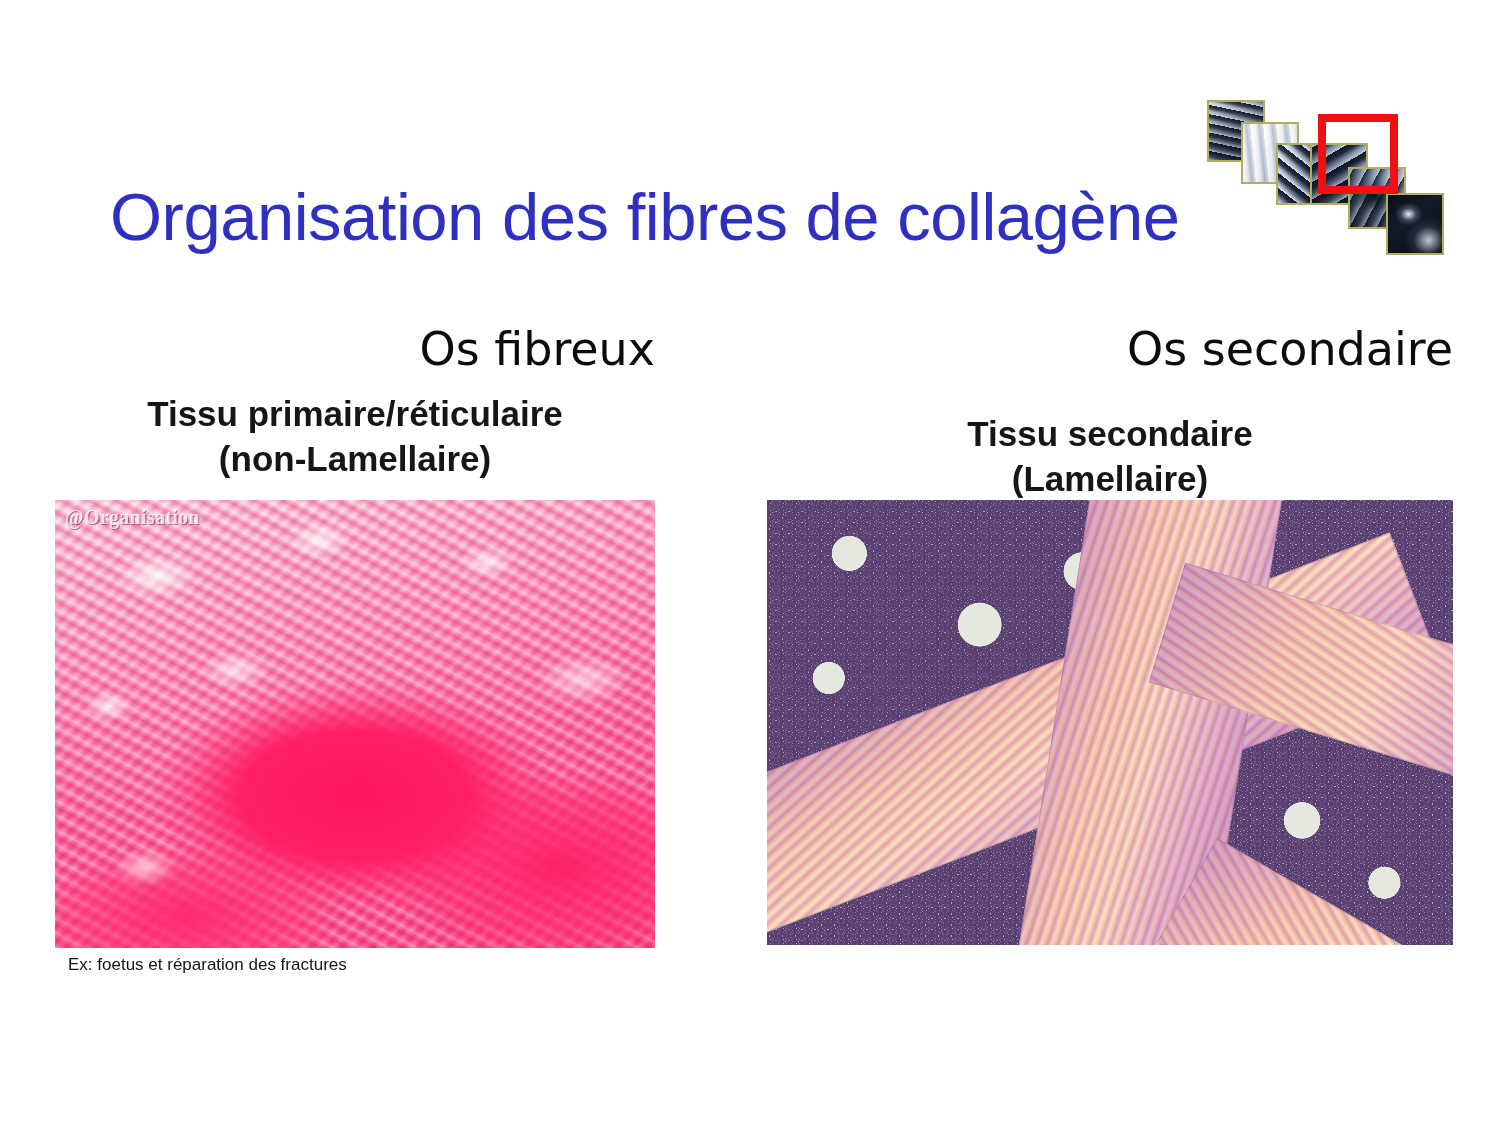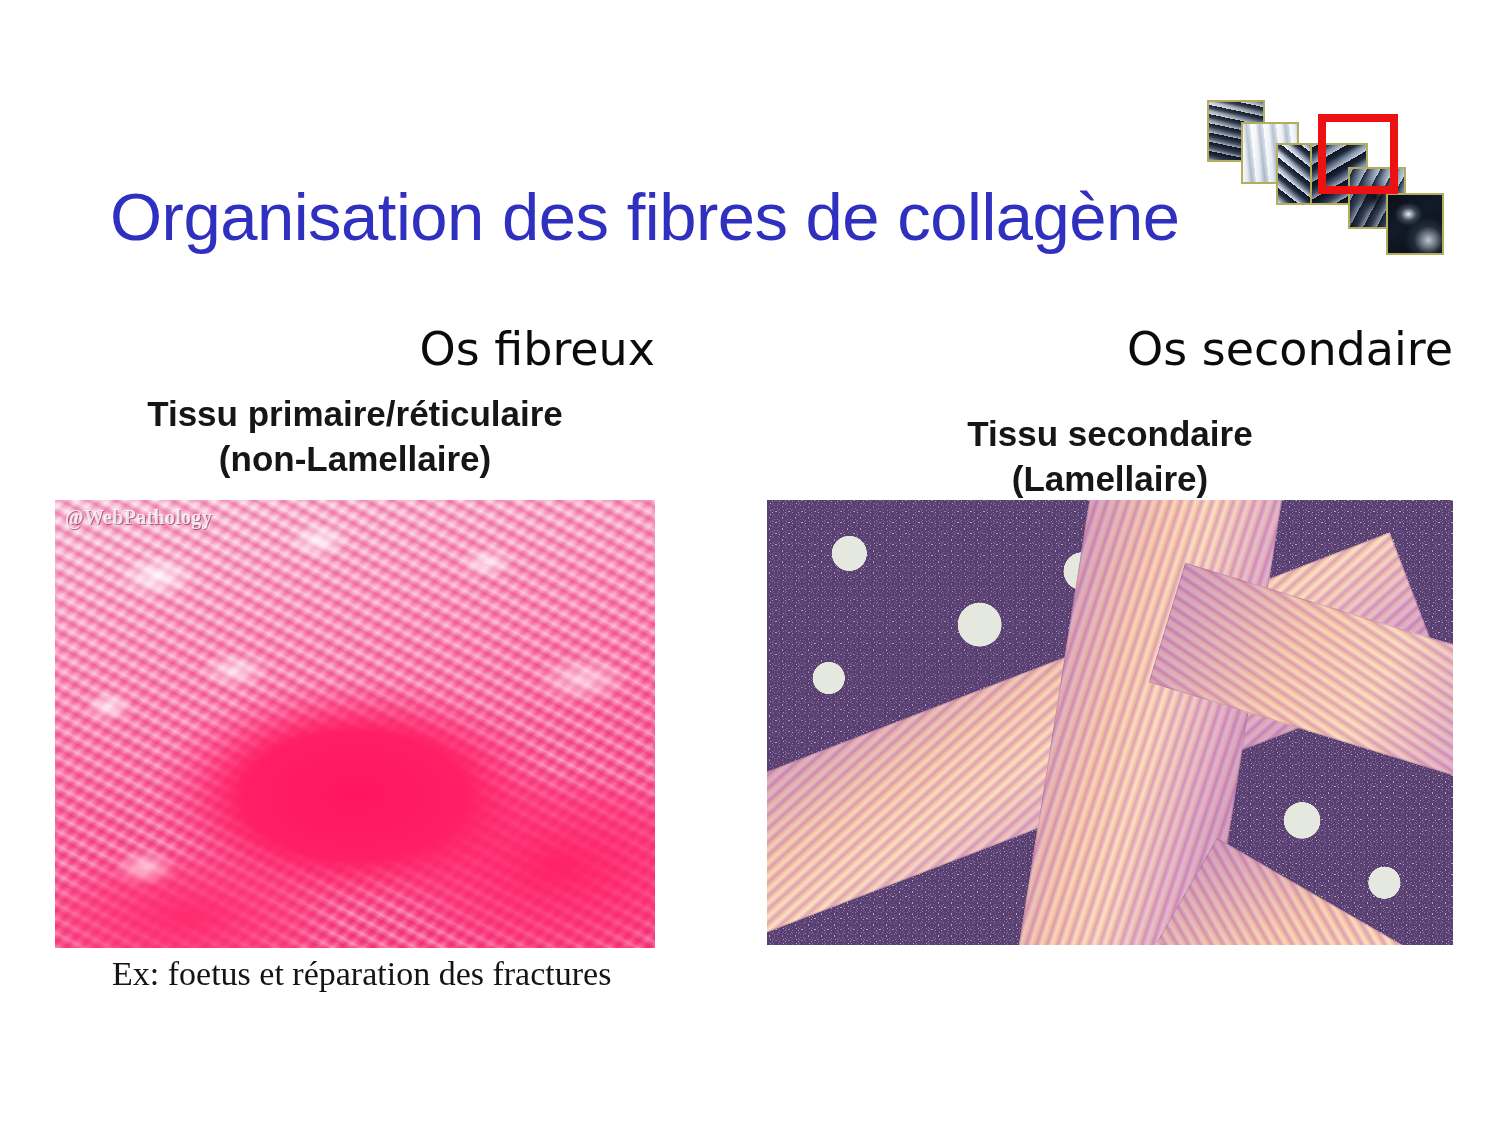--- a/index.html
+++ b/index.html
@@ -182,25 +182,24 @@
     position: absolute;
     background:
       repeating-linear-gradient(var(--ang, 0deg), rgba(255,255,255,.30) 0px, rgba(246,190,160,.55) 3px, rgba(196,124,176,.55) 6px, rgba(255,228,205,.45) 10px),
       linear-gradient(var(--gang, 90deg), #b775b8 0%, #f6c4a2 32%, #fbd9b8 52%, #d093c8 78%, #a868ad 100%);
     box-shadow: 0 0 0 1px rgba(120,80,130,.28) inset;
   }
 
   
   .caption {
     position: absolute;
-    font-family: Liberation Serif, serif;
-    font-size: 34px;
+    font-family: Liberation Sans, sans-serif;
+    font-size: 17px;
     color: #141414;
     white-space: nowrap;
-    margin-left: 44px;
   }
 
   
   .footer {
     position: absolute;
     right: 48px;
     bottom: 22px;
     font-family: "DejaVu Sans", sans-serif;
     font-size: 27px;
     color: #0c0c0c;
@@ -237,21 +236,21 @@
   </div>
 
   <div class="col-head" style="left:55px; top:325px; width:600px;">Os fibreux</div>
 
   <div class="col-sub" style="left:55px; top:392px; width:600px;">
     <div>Tissu primaire/réticulaire</div>
     <div>(non-Lamellaire)</div>
   </div>
 
   <div class="micro micro-fibrous" style="left:55px; top:500px; width:600px; height:448px;">
-    <div class="watermark">@WebPathology</div>
+    <div class="watermark">@Organisation</div>
   </div>
 
   <div class="caption" style="left:68px; top:955px;">Ex: foetus et réparation des fractures</div>
 
   <div class="col-head" style="left:767px; top:325px; width:686px;">Os secondaire</div>
 
   <div class="col-sub" style="left:767px; top:412px; width:686px;">
     <div>Tissu secondaire</div>
     <div>(Lamellaire)</div>
   </div>

